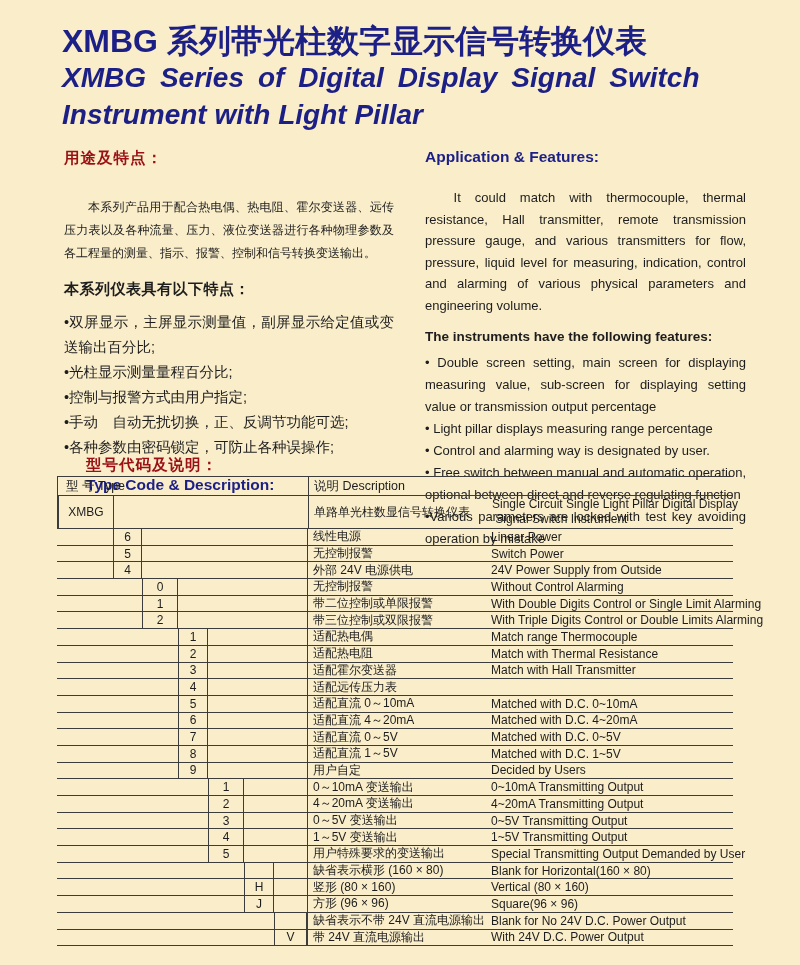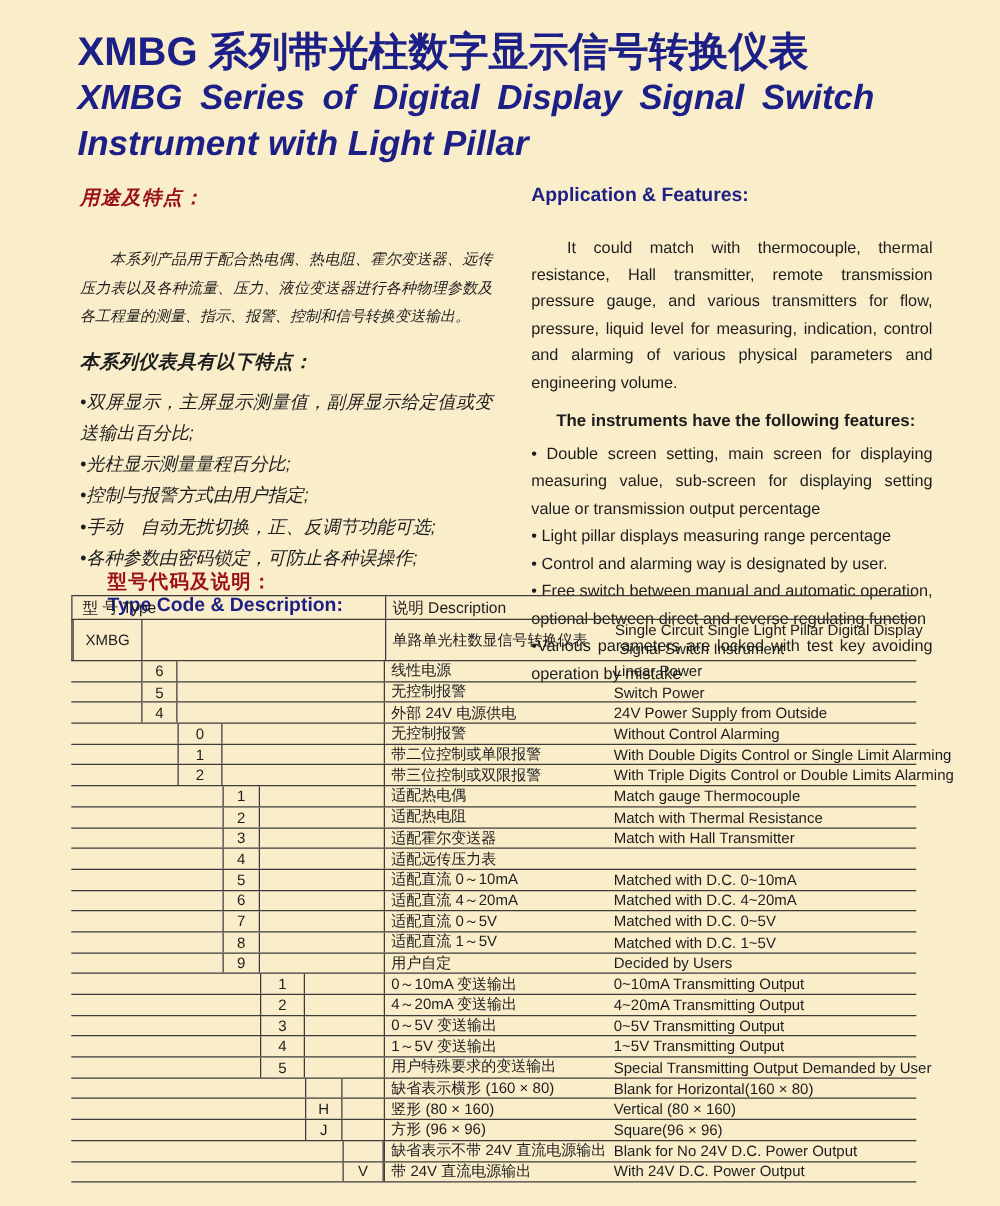--- a/index.html
+++ b/index.html
@@ -8,30 +8,30 @@
     background:#f9edca;color:#1d1d1d;
     font-family:"Liberation Sans","DejaVu Sans",sans-serif;
   }
   .abs{position:absolute;}
   
   .title-zh{top:20px;left:62px;font-size:32px;font-weight:bold;color:#1c1f86;white-space:nowrap;}
   .title-en{left:62px;font-size:28px;font-weight:bold;font-style:italic;color:#1c1f86;white-space:nowrap;}
   .title-en.l1{top:62px;word-spacing:0.22em;text-align:center;}
   .title-en.l2{top:99px;}
   
-  .col-left{top:148px;left:64px;width:330px;font-style:italic;}
+  .col-left{top:148px;left:64px;width:330px;}
   .col-right{top:148px;left:425px;width:321px;}
   .h-red{color:#9a1014;font-size:15.5px;font-weight:bold;letter-spacing:1px;}
   .h-blue{color:#1c1f86;font-size:15.5px;font-weight:bold;}
   .h-black-zh{font-size:15px;font-weight:bold;letter-spacing:0.5px;}
   .h-black-en{font-size:13.5px;font-weight:bold;}
   .para-zh{margin-top:27px;font-size:12px;line-height:23px;text-align:justify;text-indent:2em;}
   .para-en{margin-top:21px;font-size:13px;line-height:21.5px;text-align:justify;text-indent:2.2em;}
   .feat-zh{margin-top:15px;}
-  .feat-en{margin-top:13px;margin-left:20px;}
+  .feat-en{margin-top:13px;}
   .bullets-zh{margin-top:11px;}
   .bullets-en{margin-top:8px;}
   .bullets-zh .b{font-size:14.5px;line-height:25px;text-align:justify;}
   .bullets-en .b{font-size:13px;line-height:22px;text-align:justify;}
   
   .section-heading{top:455px;left:64px;display:flex;align-items:baseline;flex-direction:column;}
   .section-heading .en{margin-left:22px;}
   
   #type-table{top:476px;left:57px;width:676px;border-top:1px solid #3c3c3c;}
   .trow{position:relative;height:16.7px;border-bottom:1px solid #3c3c3c;box-sizing:border-box;font-size:12px;}
@@ -130,21 +130,21 @@
     <div class="trow">
       <div class="code-cell" style="left: 85px; width: 36px;">2</div>
       <div class="vdiv"></div>
       <div class="zh-cell">带三位控制或双限报警</div>
       <div class="en-cell">With Triple Digits Control or Double Limits Alarming</div>
     </div>
     <div class="trow">
       <div class="code-cell" style="left: 121px; width: 30px;">1</div>
       <div class="vdiv"></div>
       <div class="zh-cell">适配热电偶</div>
-      <div class="en-cell">Match gauge Thermocouple</div>
+      <div class="en-cell">Match range Thermocouple</div>
     </div>
     <div class="trow">
       <div class="code-cell" style="left: 121px; width: 30px;">2</div>
       <div class="vdiv"></div>
       <div class="zh-cell">适配热电阻</div>
       <div class="en-cell">Match with Thermal Resistance</div>
     </div>
     <div class="trow">
       <div class="code-cell" style="left: 121px; width: 30px;">3</div>
       <div class="vdiv"></div>

